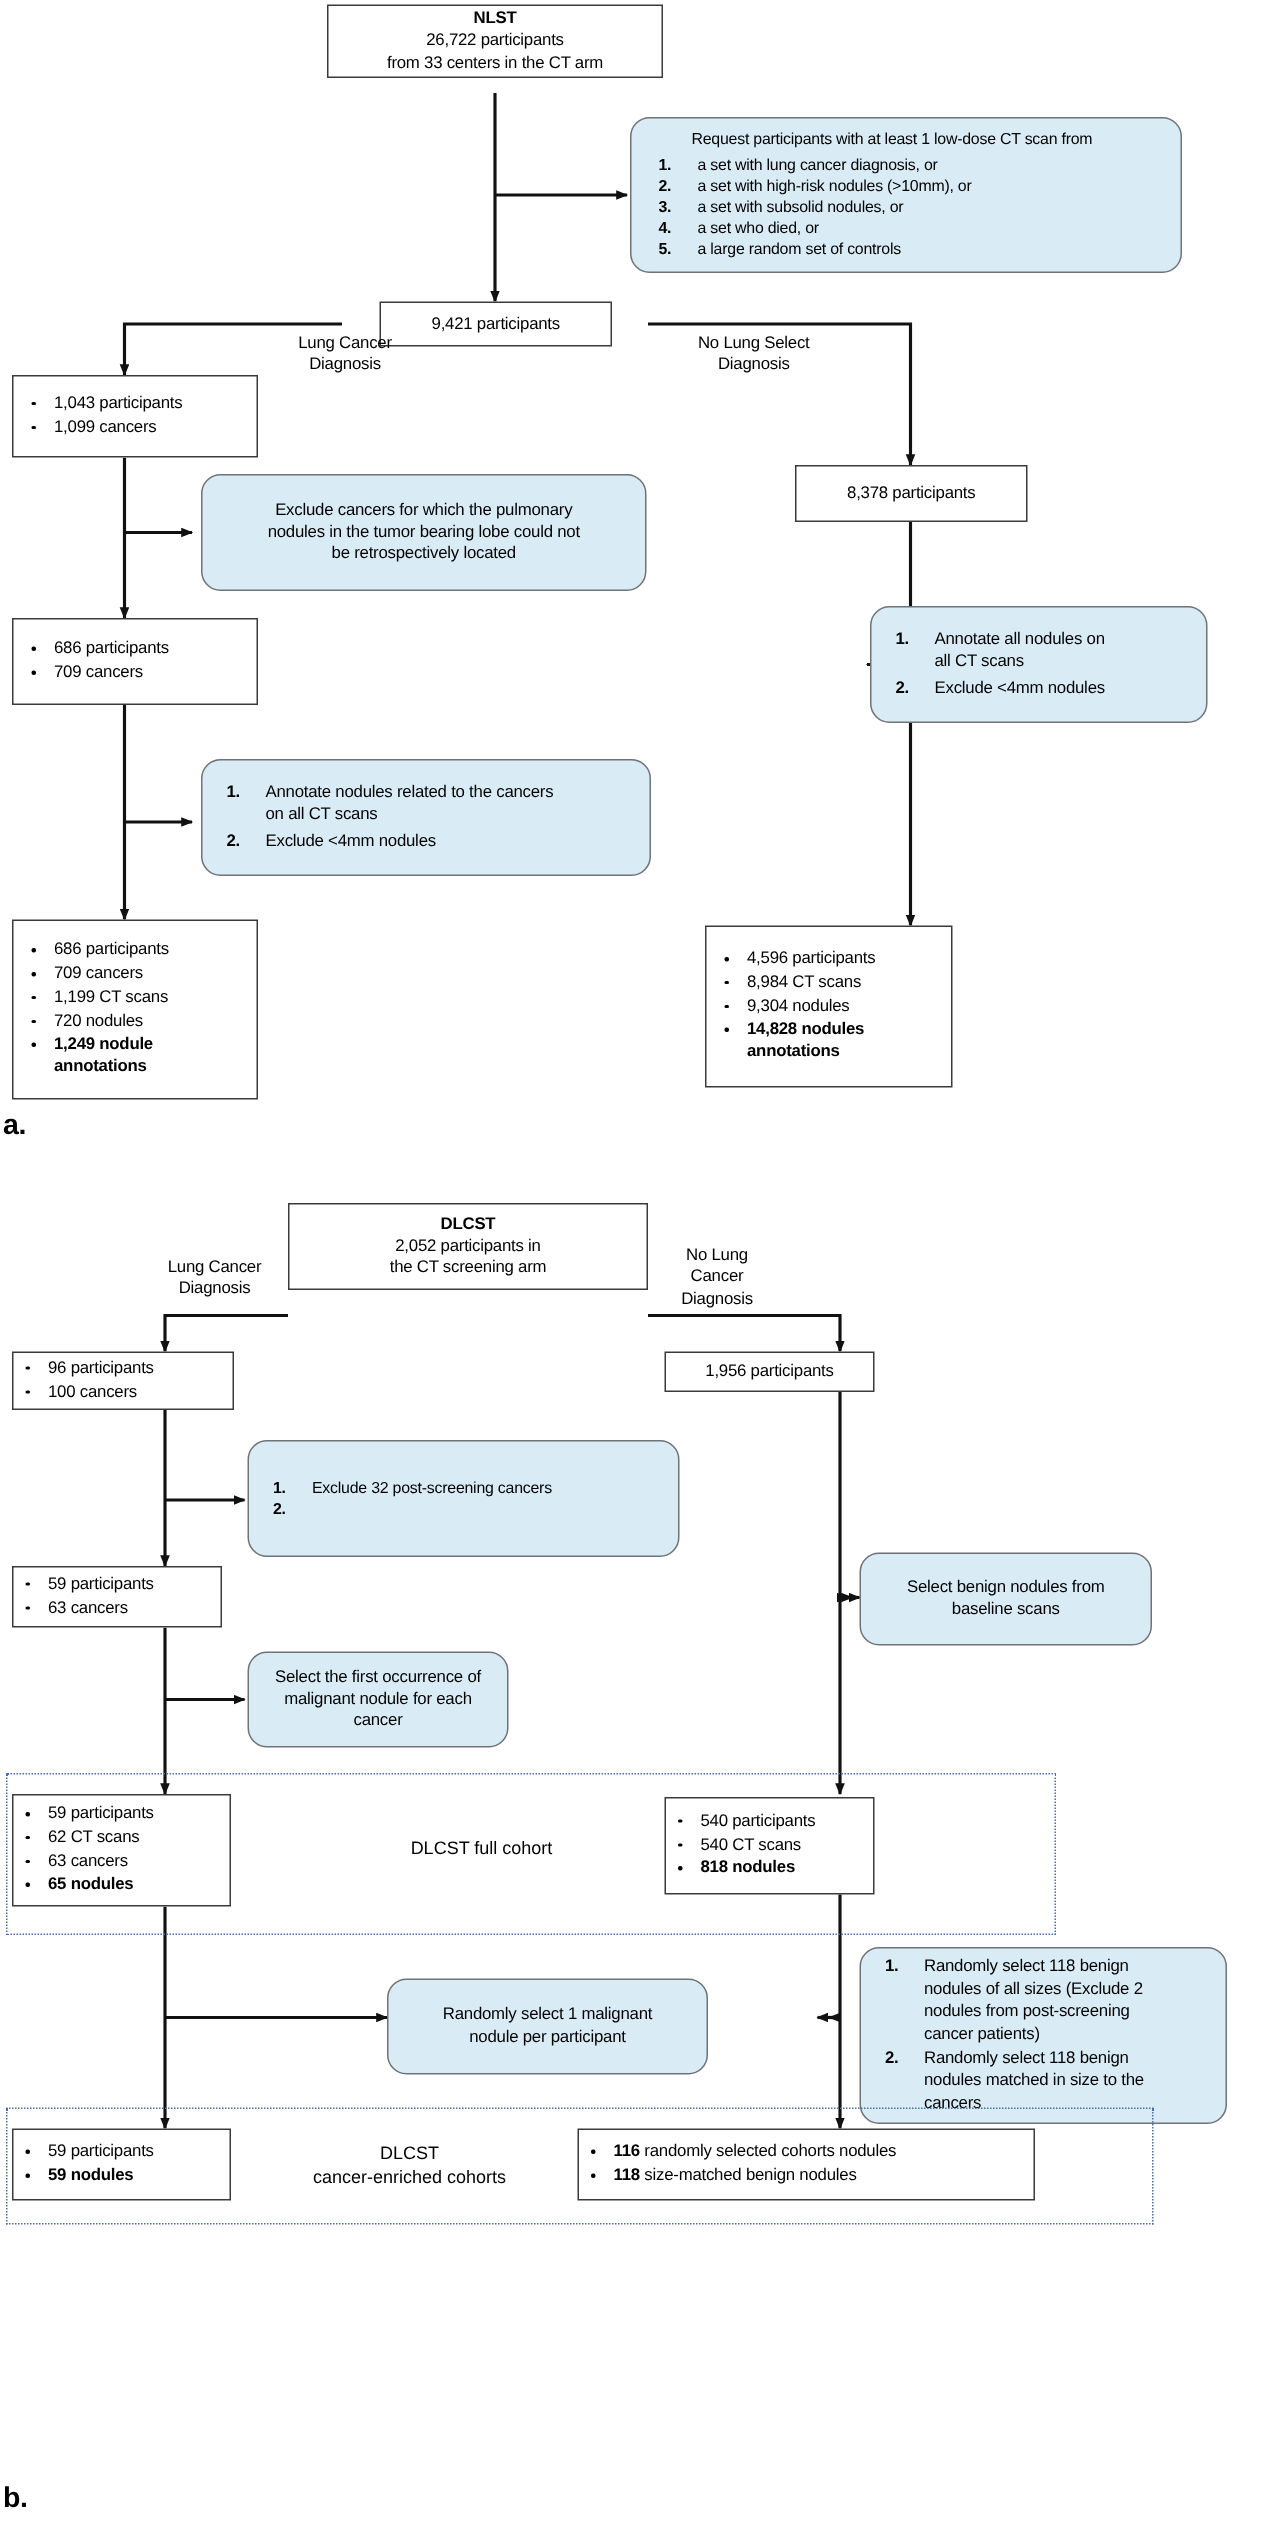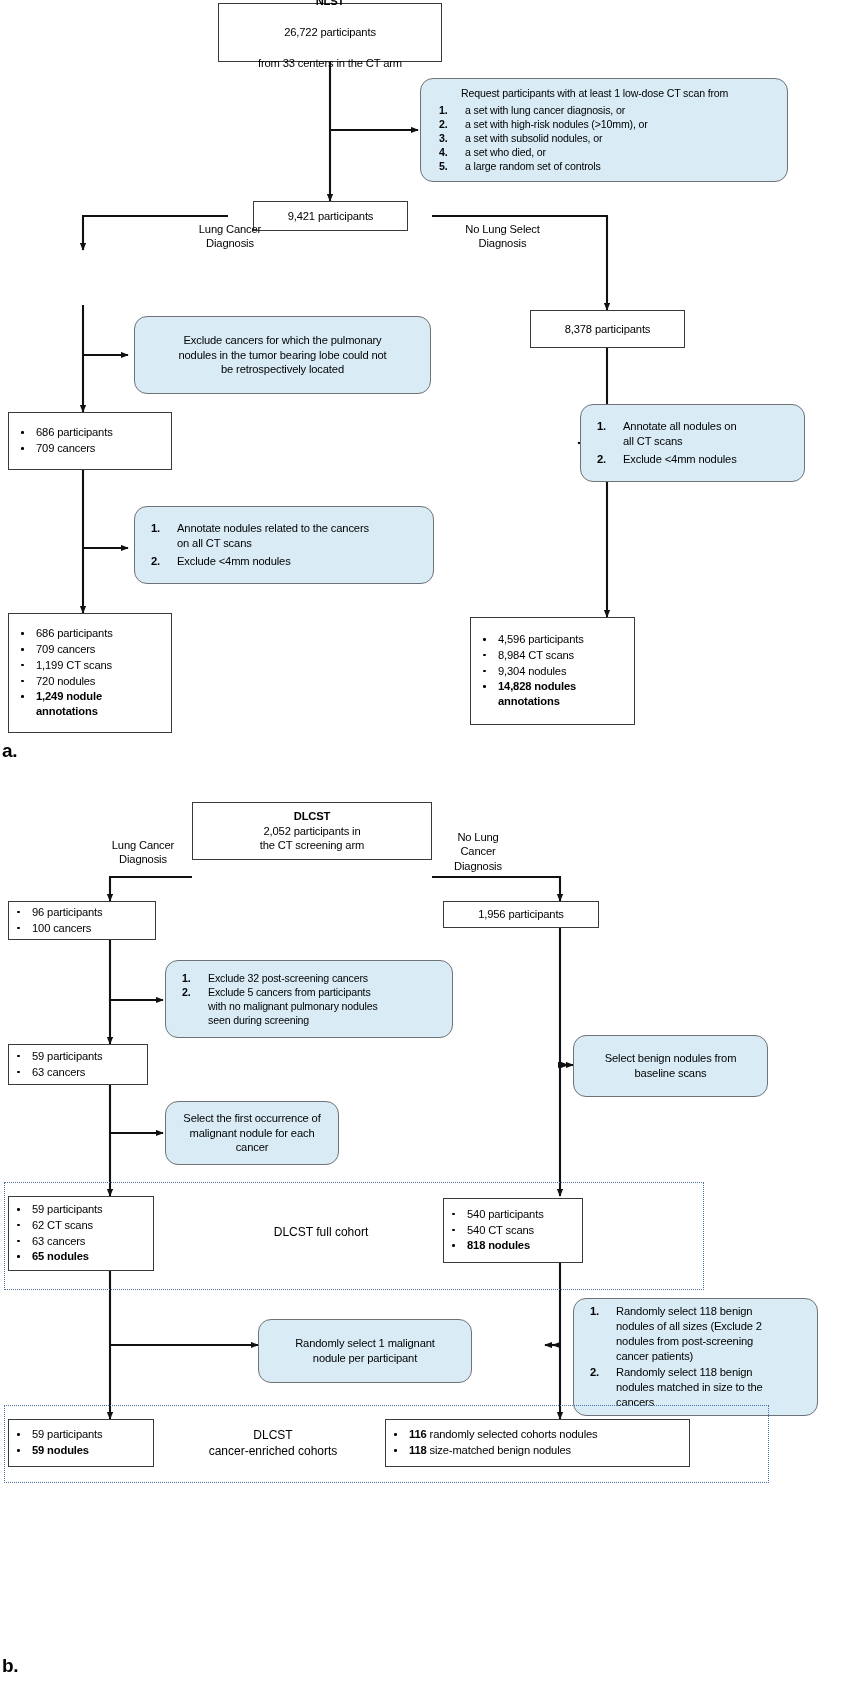--- a/index.html
+++ b/index.html
@@ -183,21 +183,21 @@
       <path d="M560,1065 L568,1065" marker-end="url(#ah)"></path>
 
       <path d="M560,1065 L573,1065" marker-end="url(#ah)"></path>
 
       <path d="M560,1254 L560,1419" marker-end="url(#ah)"></path>
       <path d="M560,1345 L545,1345" marker-end="url(#ah)"></path>
       <path d="M560,1345 L553,1345" marker-end="url(#ah)"></path>
     </g>
   </svg>
 
-  <div class="node rect center pad txt" style="left:218px; top:3px; width:224px; height:59px;gap:16px;">
+  <div class="node rect center pad txt" style="left:218px; top:3px; width:224px; height:49px;">
     <div class="ttl">NLST</div>
     <div>26,722 participants</div>
     <div>from 33 centers in the CT arm</div>
   </div>
 
   <div class="node rounded txt-sm" style="left:420px; top:78px; width:368px; height:104px; padding:8px 6px 8px 8px;">
     <div style="padding-left:8px; margin-bottom:2px;margin-left:24px;">Request participants with at least 1 low-dose CT scan from</div>
     <div class="numlist">
       <div class="row">
         <span class="n">1.</span>
@@ -229,20 +229,26 @@
   <div class="label" style="left:160px; top:222px; width:140px;">
     <div>Lung Cancer</div>
     <div>Diagnosis</div>
   </div>
 
   <div class="label" style="left:425px; top:222px; width:155px;">
     <div>No Lung Select</div>
     <div>Diagnosis</div>
   </div>
 
+  <div class="node rect txt" style="left:8px; top:250px; width:164px; height:55px;">
+    <ul class="bullets">
+      <li>1,043 participants</li>
+      <li>1,099 cancers</li>
+    </ul>
+  </div>
 
   <div class="node rounded center txt" style="left:134px; top:316px; width:297px; height:78px;">
     <div>Exclude cancers for which the pulmonary</div>
     <div>nodules in the tumor bearing lobe could not</div>
     <div>be retrospectively located</div>
   </div>
 
   <div class="node rect txt" style="left:8px; top:412px; width:164px; height:58px;">
     <ul class="bullets">
       <li>686 participants</li>
@@ -324,37 +330,32 @@
     <div>Diagnosis</div>
   </div>
 
   <div class="node rect txt" style="left:8px; top:901px; width:148px; height:39px;">
     <ul class="bullets" style="padding-left:6px;">
       <li>96 participants</li>
       <li>100 cancers</li>
     </ul>
   </div>
 
-  <div class="node rect center txt" style="left:443px; top:901px; width:156px; height:27px;">
+  <div class="node rect center txt" style="left:443px; top:901px; width:140px; height:27px;">
     <div>1,956 participants</div>
   </div>
 
   <div class="node rounded txt-sm" style="left:165px; top:960px; width:288px; height:78px; padding:8px 6px;">
     <div class="numlist">
       <div class="row">
         <span class="n">1.</span>
         <span class="c">Exclude 32 post-screening cancers</span>
       </div>
       <div class="row">
         <span class="n">2.</span>
-        <span class="c">
-          <span>Exclude 5 cancers from participants</span><br>
-          <span>with no malignant pulmonary nodules</span><br>
-          <span>seen during screening</span>
-        </span>
       </div>
     </div>
   </div>
 
   <div class="node rect txt" style="left:8px; top:1044px; width:140px; height:41px;">
     <ul class="bullets" style="padding-left:6px;">
       <li>59 participants</li>
       <li>63 cancers</li>
     </ul>
   </div>

